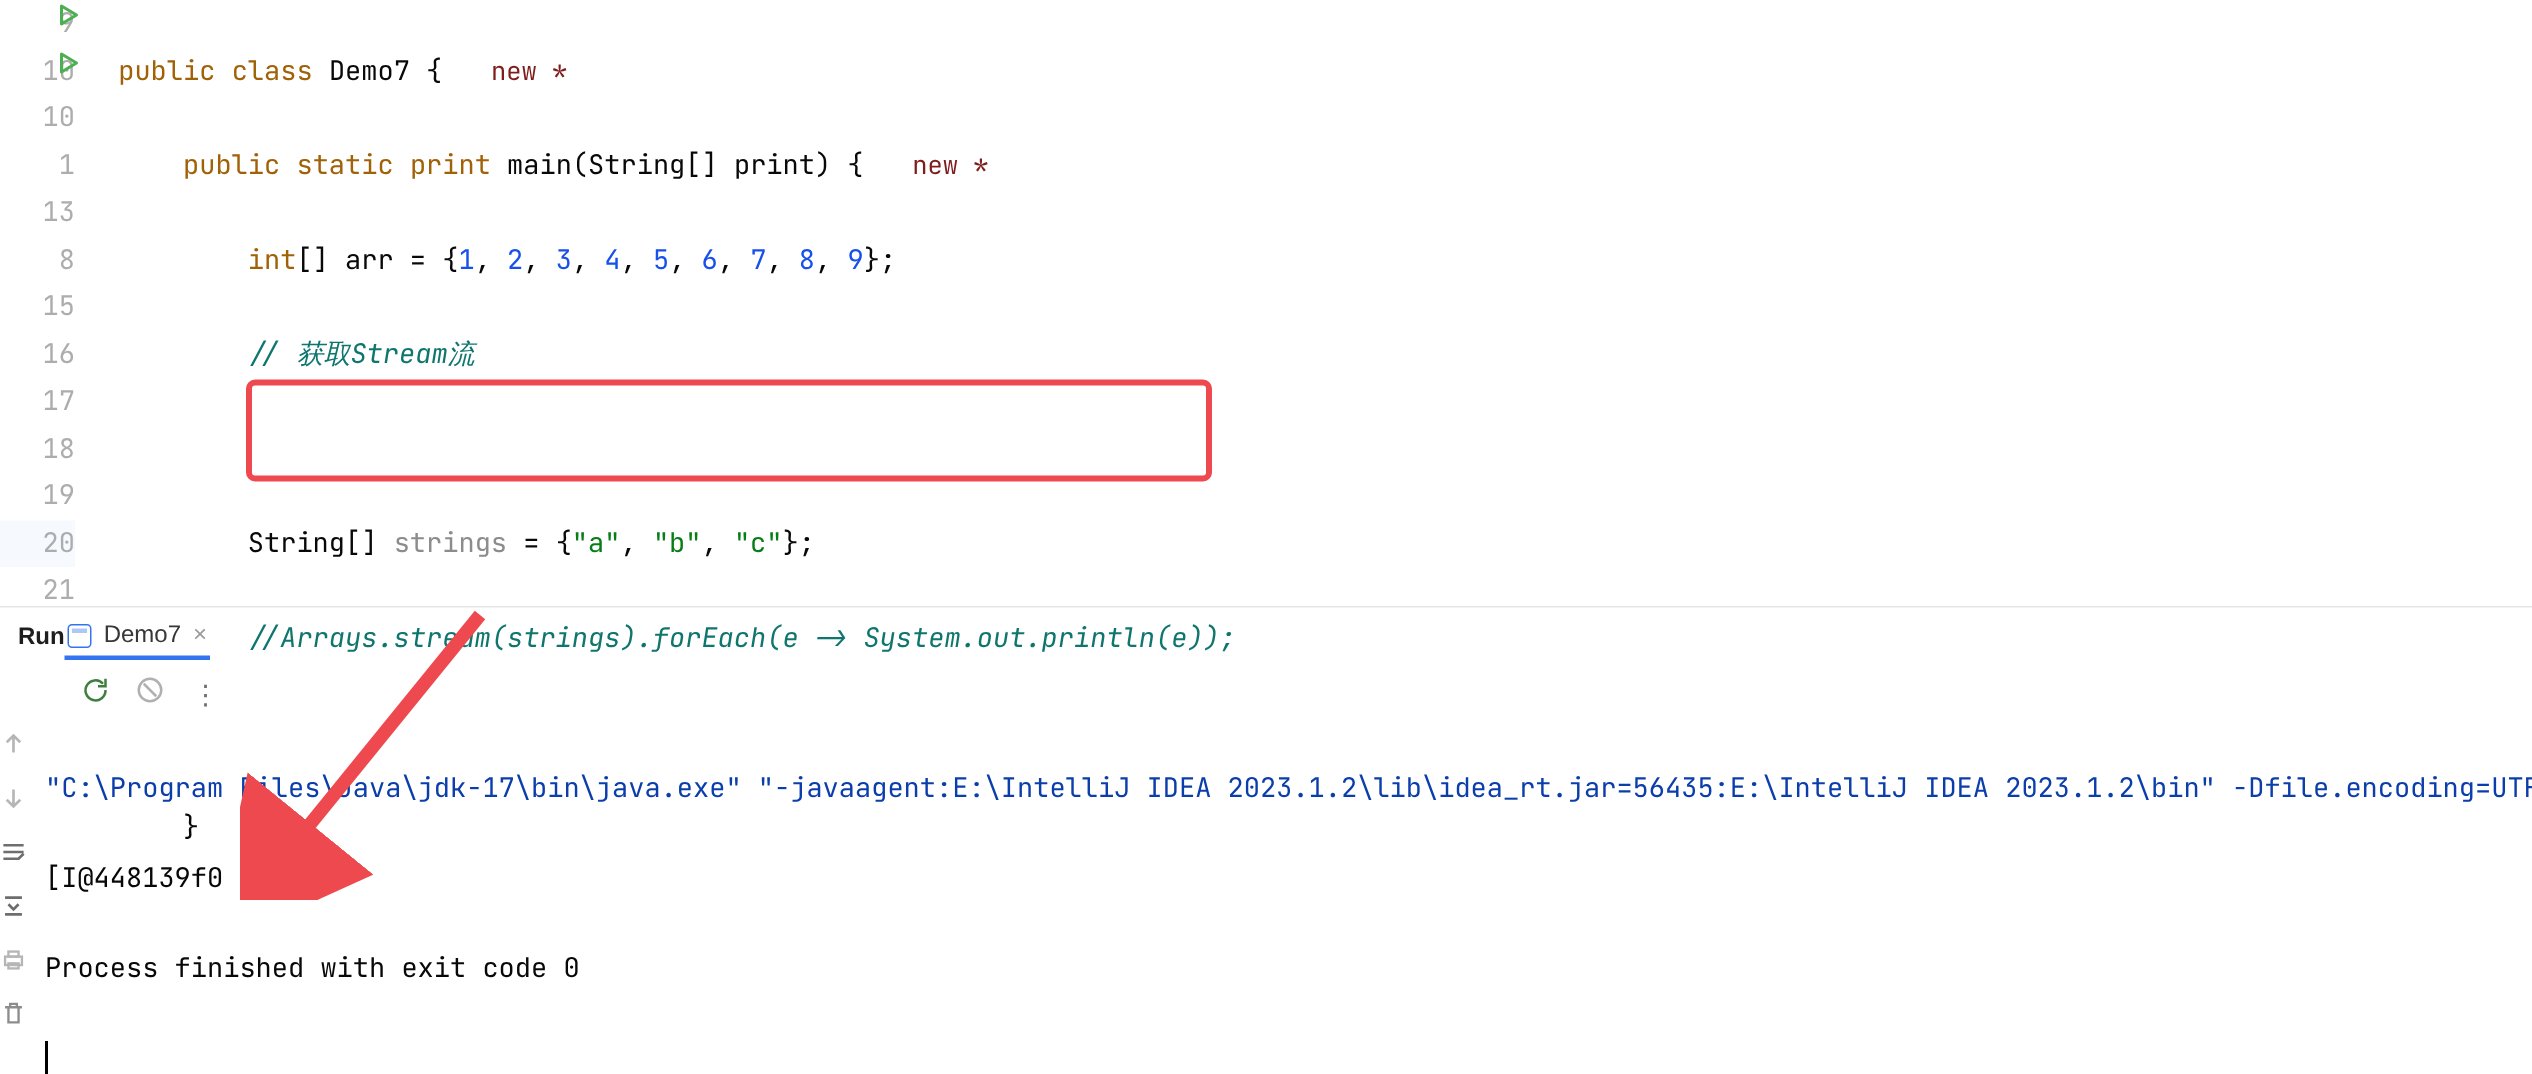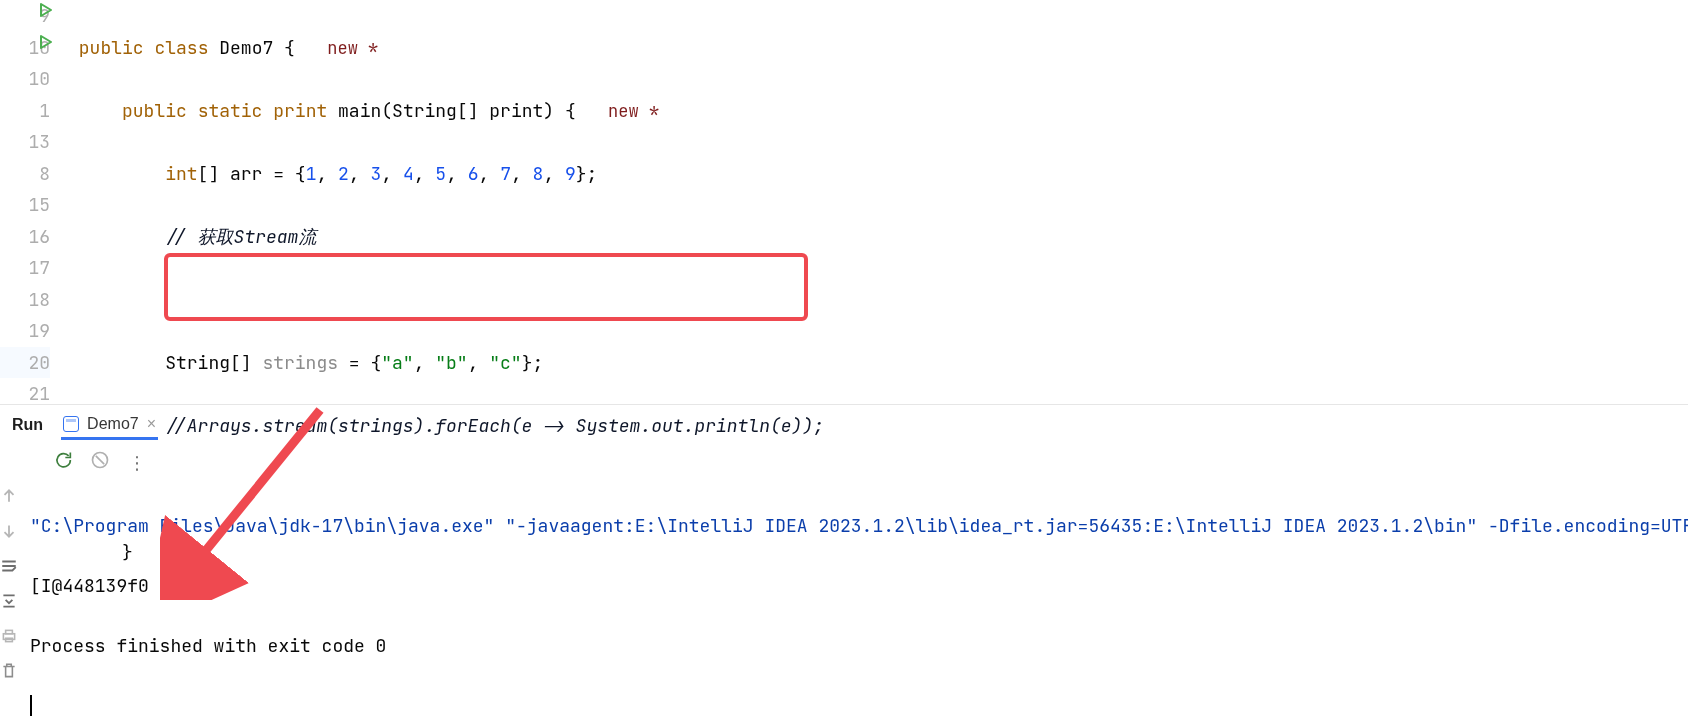--- a/index.html
+++ b/index.html
@@ -36,21 +36,21 @@
     line-height: 31.5px;
   }
   .run-icon {
     position: absolute;
     color: #4caf50;
     font-size: 14px;
   }
   .kw { color: #a16207; }
   .num { color: #1750eb; }
   .str { color: #067d17; }
-  .cmt-it { color: #0f172a; font-style: italic; }
+  .cmt-it { color: #0f766e; font-style: italic; }
   .sig { color: #8c8c8c; }
   .fn-it { font-style: italic; }
   .hint { color: #7f1d1d; font-size: 17px; }
   .hl-line { background: #f6faff; padding-left: 17px; }
   .hl-var { background: #fff6cc; }
 
   .red-box {
     position: absolute;
     border: 4px solid #ef4950;
     border-radius: 6px;
@@ -60,21 +60,20 @@
     position: absolute;
     pointer-events: none;
   }
 
   .panel-header {
     display: flex;
     align-items: center;
     height: 40px;
     border-top: 1px solid #e6e6e6;
     padding: 0 12px;
-    gap: 18px;
     font-family: -apple-system, "Segoe UI", sans-serif;
     font-size: 16px;
     color: #1e1e1e;
   }
   .panel-tab {
     display: flex;
     align-items: center;
     gap: 8px;
     color: #373737;
     border-bottom: 3px solid #3574f0;

